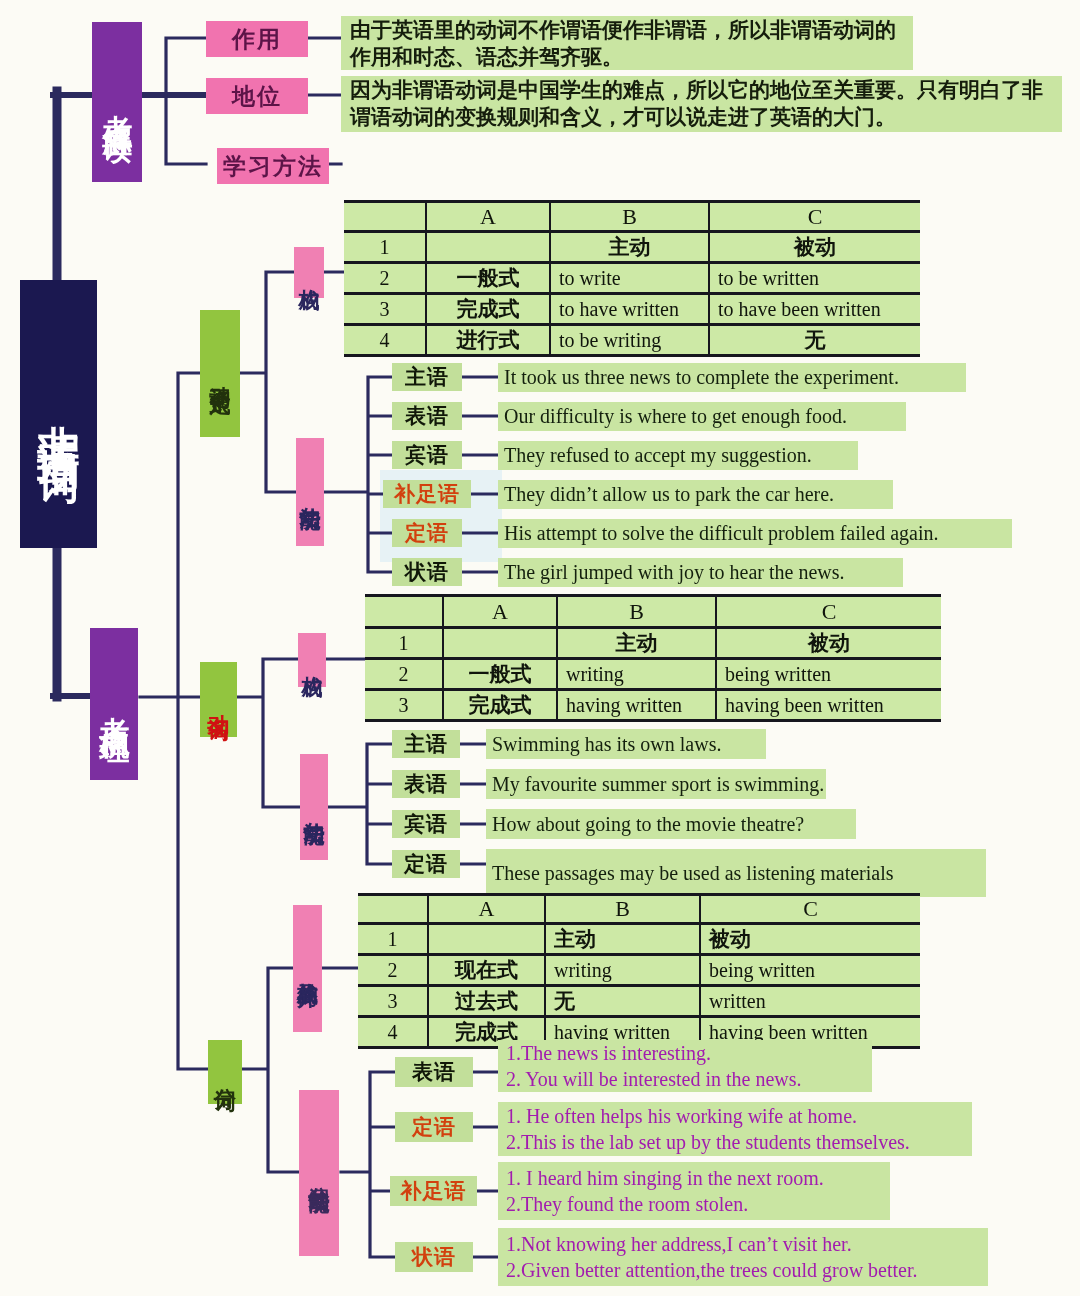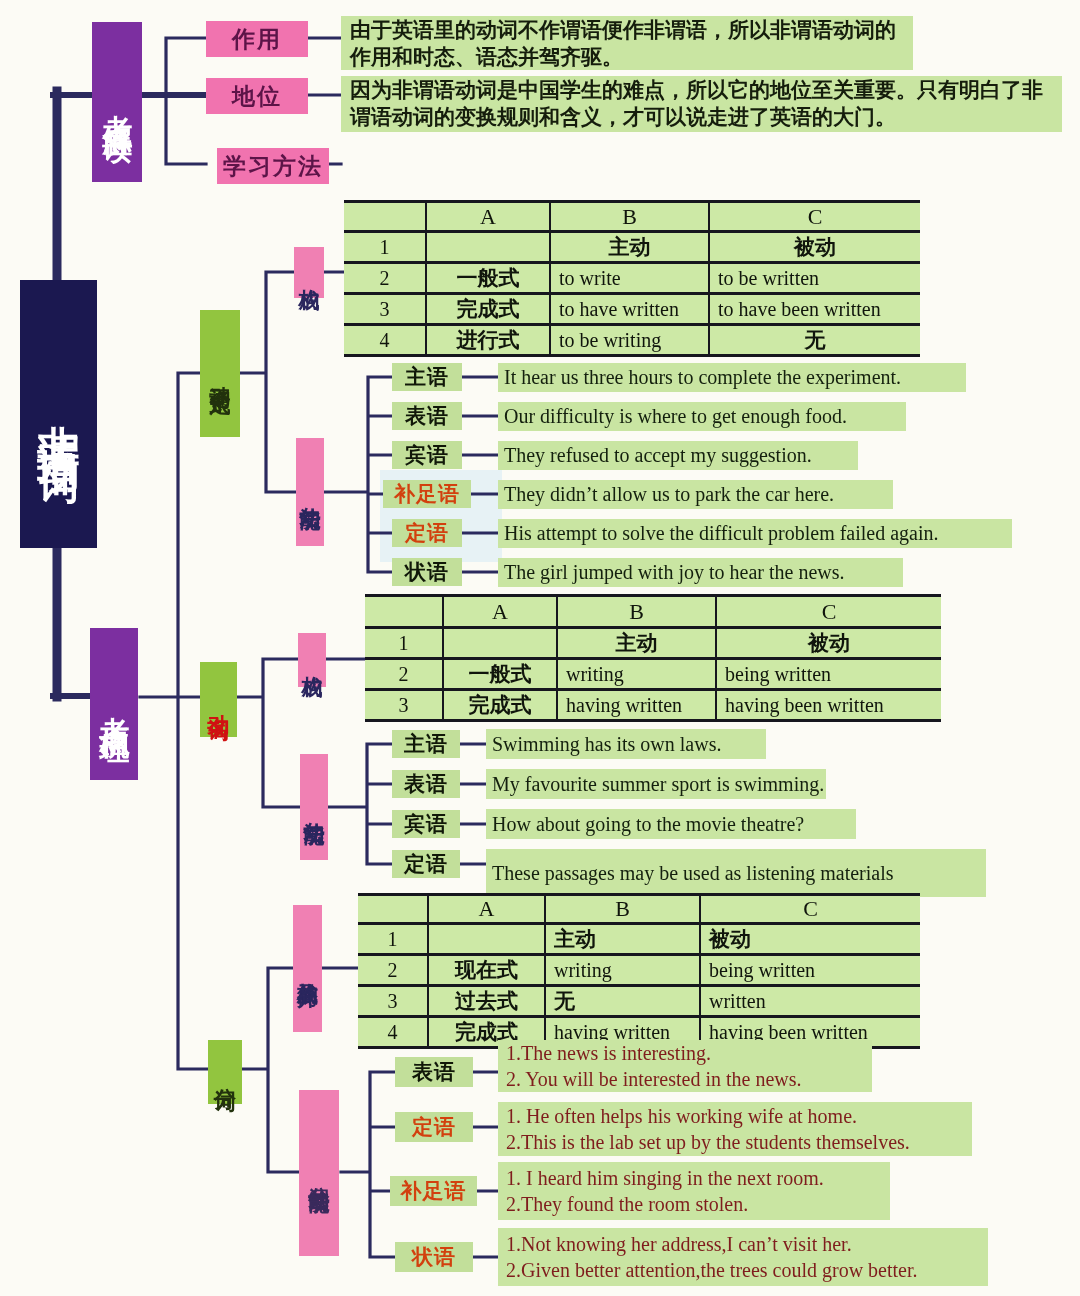--- a/index.html
+++ b/index.html
@@ -19,21 +19,21 @@
   .pinkv{background:#f080b3;color:#2a265e;font-weight:bold;font-size:21px;letter-spacing:1px;}
   .pinkv.purpletxt{color:#3a2a5c;}
   
   .pinkh{background:#f173af;color:#5c1448;font-weight:bold;font-size:23px;
          display:flex;align-items:center;justify-content:center;letter-spacing:2px;}
   
   .gtext{background:#c9e5a2;color:#151d0c;font-weight:bold;font-size:21px;line-height:26.5px;
          padding:1px 9px;}
   .sent{background:#c9e5a2;color:#14200e;font-size:20px;display:flex;align-items:center;
         padding:0 6px;white-space:nowrap;overflow:hidden;}
-  .sent2{background:#c9e5a2;color:#7f1d1d;font-size:20px;line-height:26px;
+  .sent2{background:#c9e5a2;color:#a21caf;font-size:20px;line-height:26px;
          display:flex;flex-direction:column;justify-content:center;padding:0 8px;white-space:nowrap;}
   .flabel{background:#c2df9a;color:#101708;font-weight:bold;font-size:21px;
           display:flex;align-items:center;justify-content:center;letter-spacing:1px;}
   .flabel.red{color:#d2400e;}
   .bluepatch{background:#d9edf5;opacity:.6;z-index:0;}
   
   .tbl{position:absolute;z-index:2;border-collapse:collapse;table-layout:fixed;
        background:#cde9a6;color:#10150c;}
   .tbl td{border-top:3px solid #16161e;overflow:hidden;white-space:nowrap;padding:0;}
   .tbl tr.last td{border-bottom:3px solid #16161e;}
@@ -134,21 +134,21 @@
       <td class="c zh">进行式</td>
       <td class="l en">to be writing</td>
       <td class="c zh">无</td>
     </tr>
   </tbody>
     </table>
 
   <div class="abs z vbox pinkv" style="left:296px;top:438px;width:28px;height:108px;">句法功能</div>
 
   <div class="abs z flabel" style="left:392px;top:363px;width:70px;height:28px;">主语</div>
-  <div class="abs z sent" style="left:498px;top:363px;width:468px;height:29px;">It hear us three hours to complete the experiment.</div>
+  <div class="abs z sent" style="left:498px;top:363px;width:468px;height:29px;">It took us three news to complete the experiment.</div>
 
   <div class="abs z flabel" style="left:392px;top:402px;width:70px;height:28px;">表语</div>
   <div class="abs z sent" style="left:498px;top:402px;width:408px;height:29px;">Our difficulty is where to get enough food.</div>
 
   <div class="abs z flabel" style="left:392px;top:441px;width:70px;height:28px;">宾语</div>
   <div class="abs z sent" style="left:498px;top:441px;width:360px;height:29px;">They refused to accept my suggestion.</div>
 
   <div class="abs z flabel red" style="left:383px;top:480px;width:88px;height:28px;">补足语</div>
   <div class="abs z sent" style="left:498px;top:480px;width:395px;height:29px;">They didn’t allow us to park the car here.</div>
 

